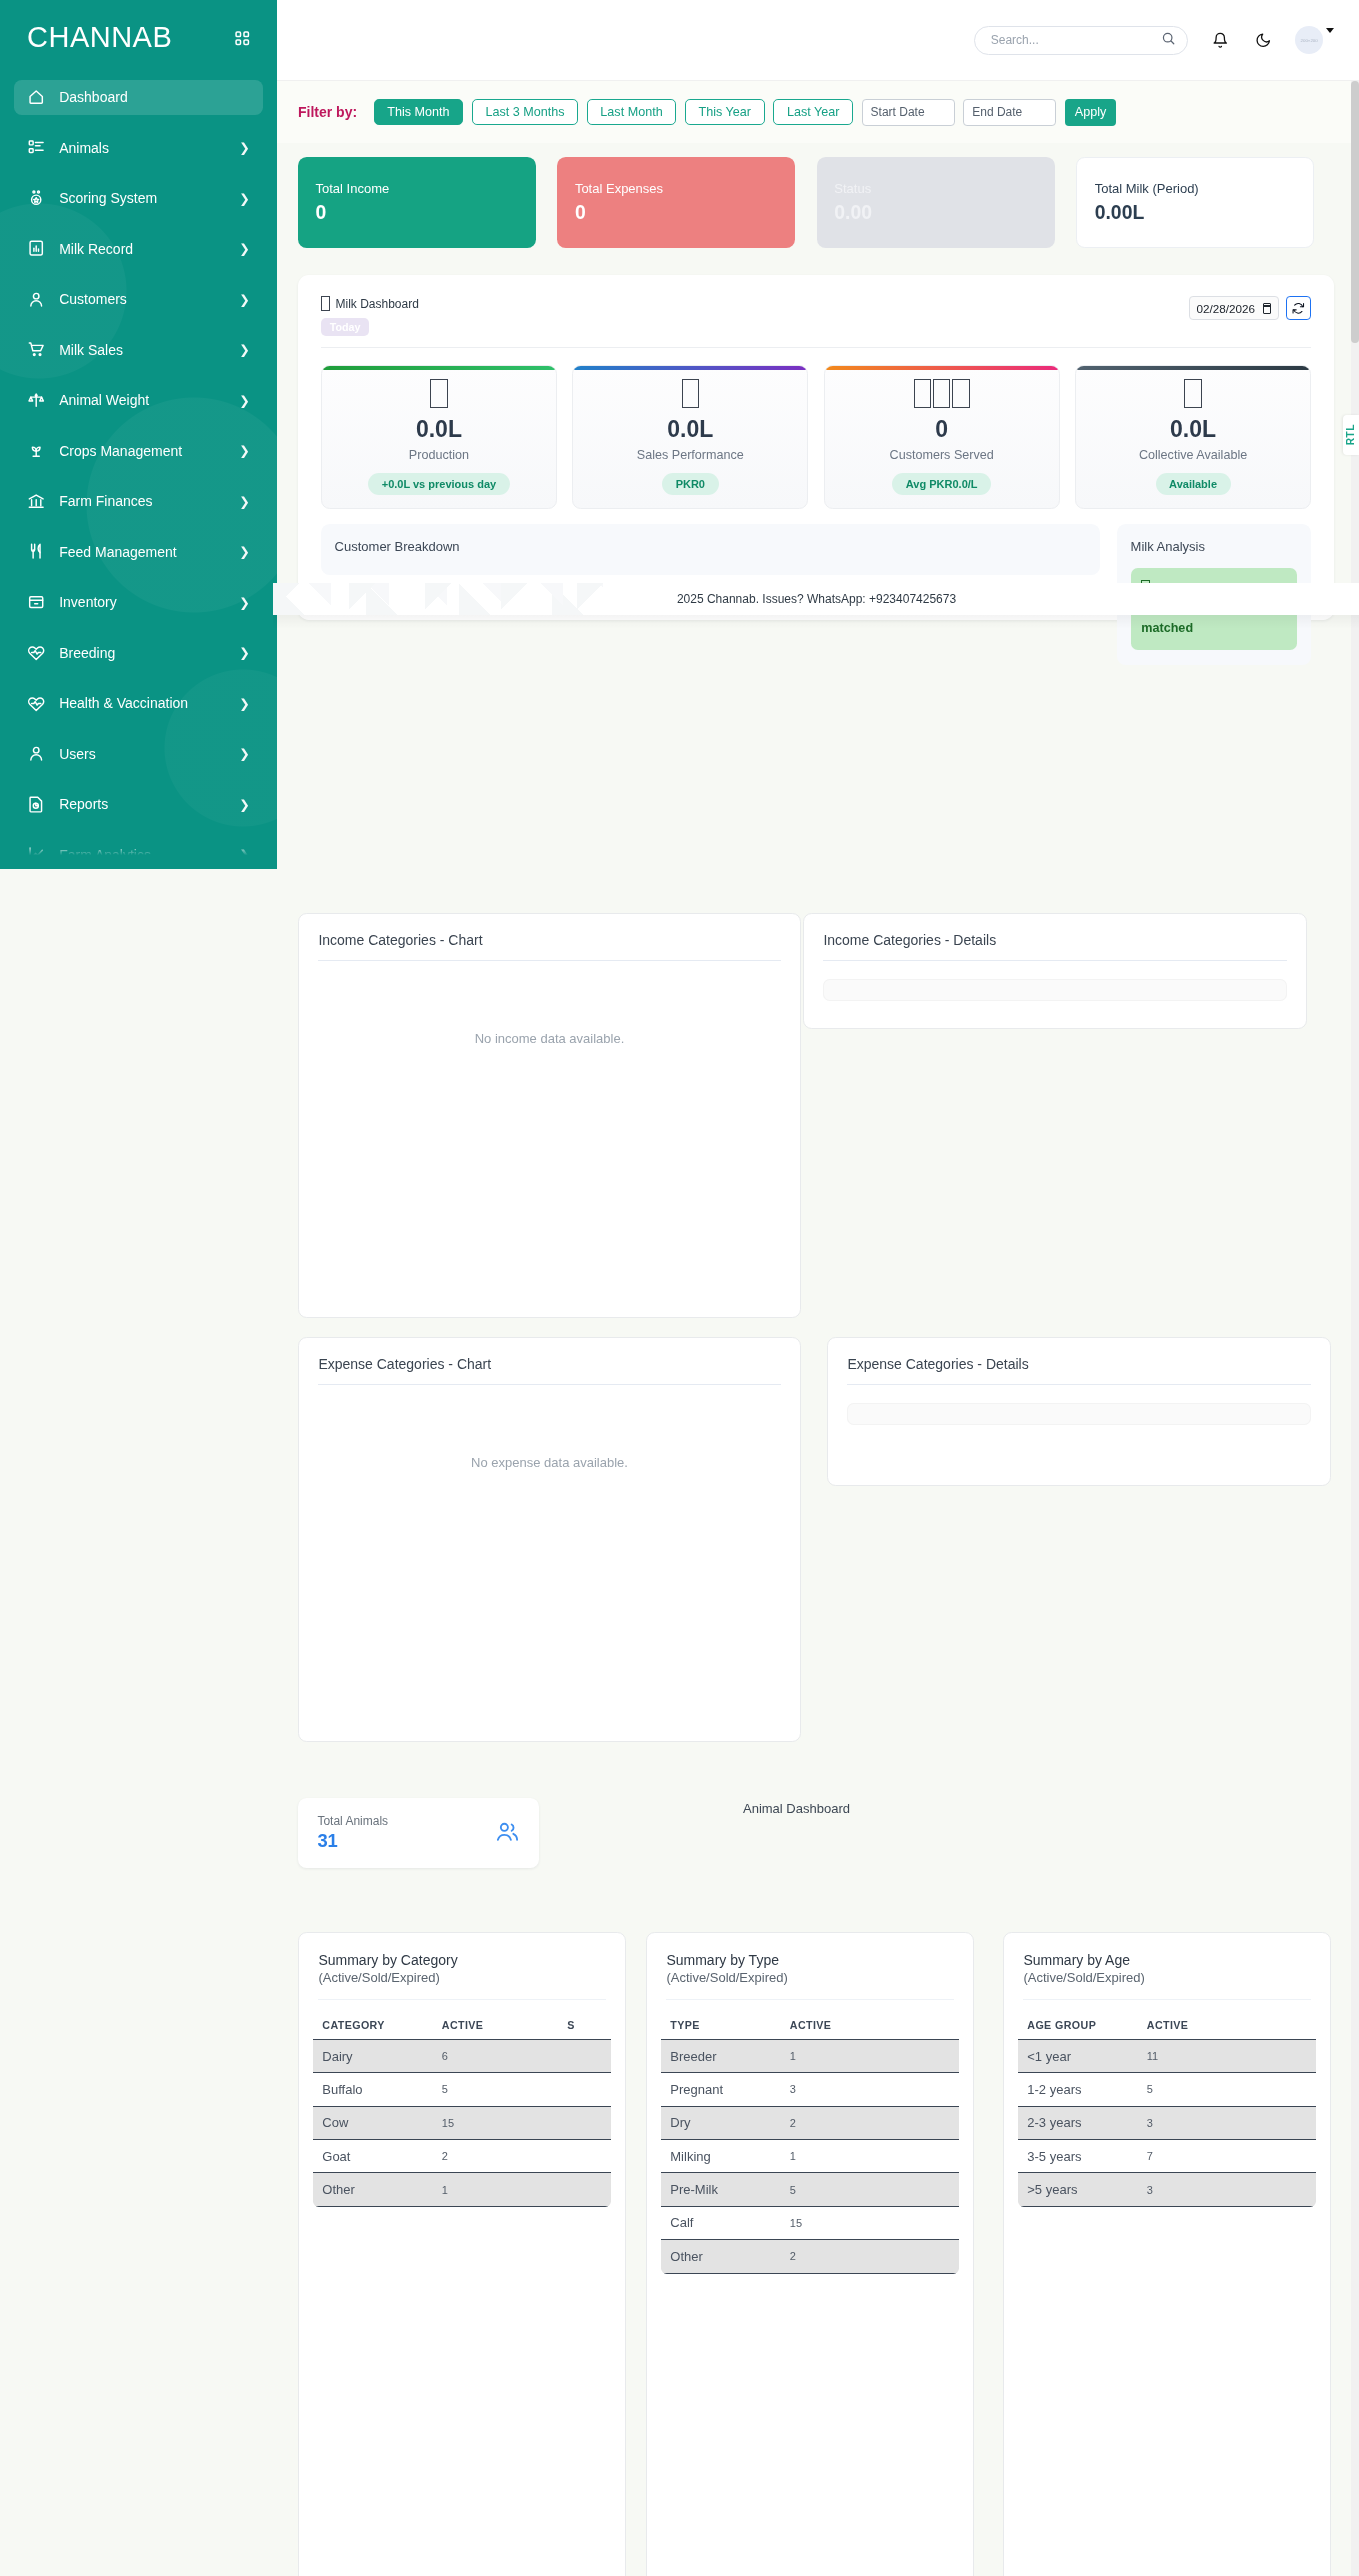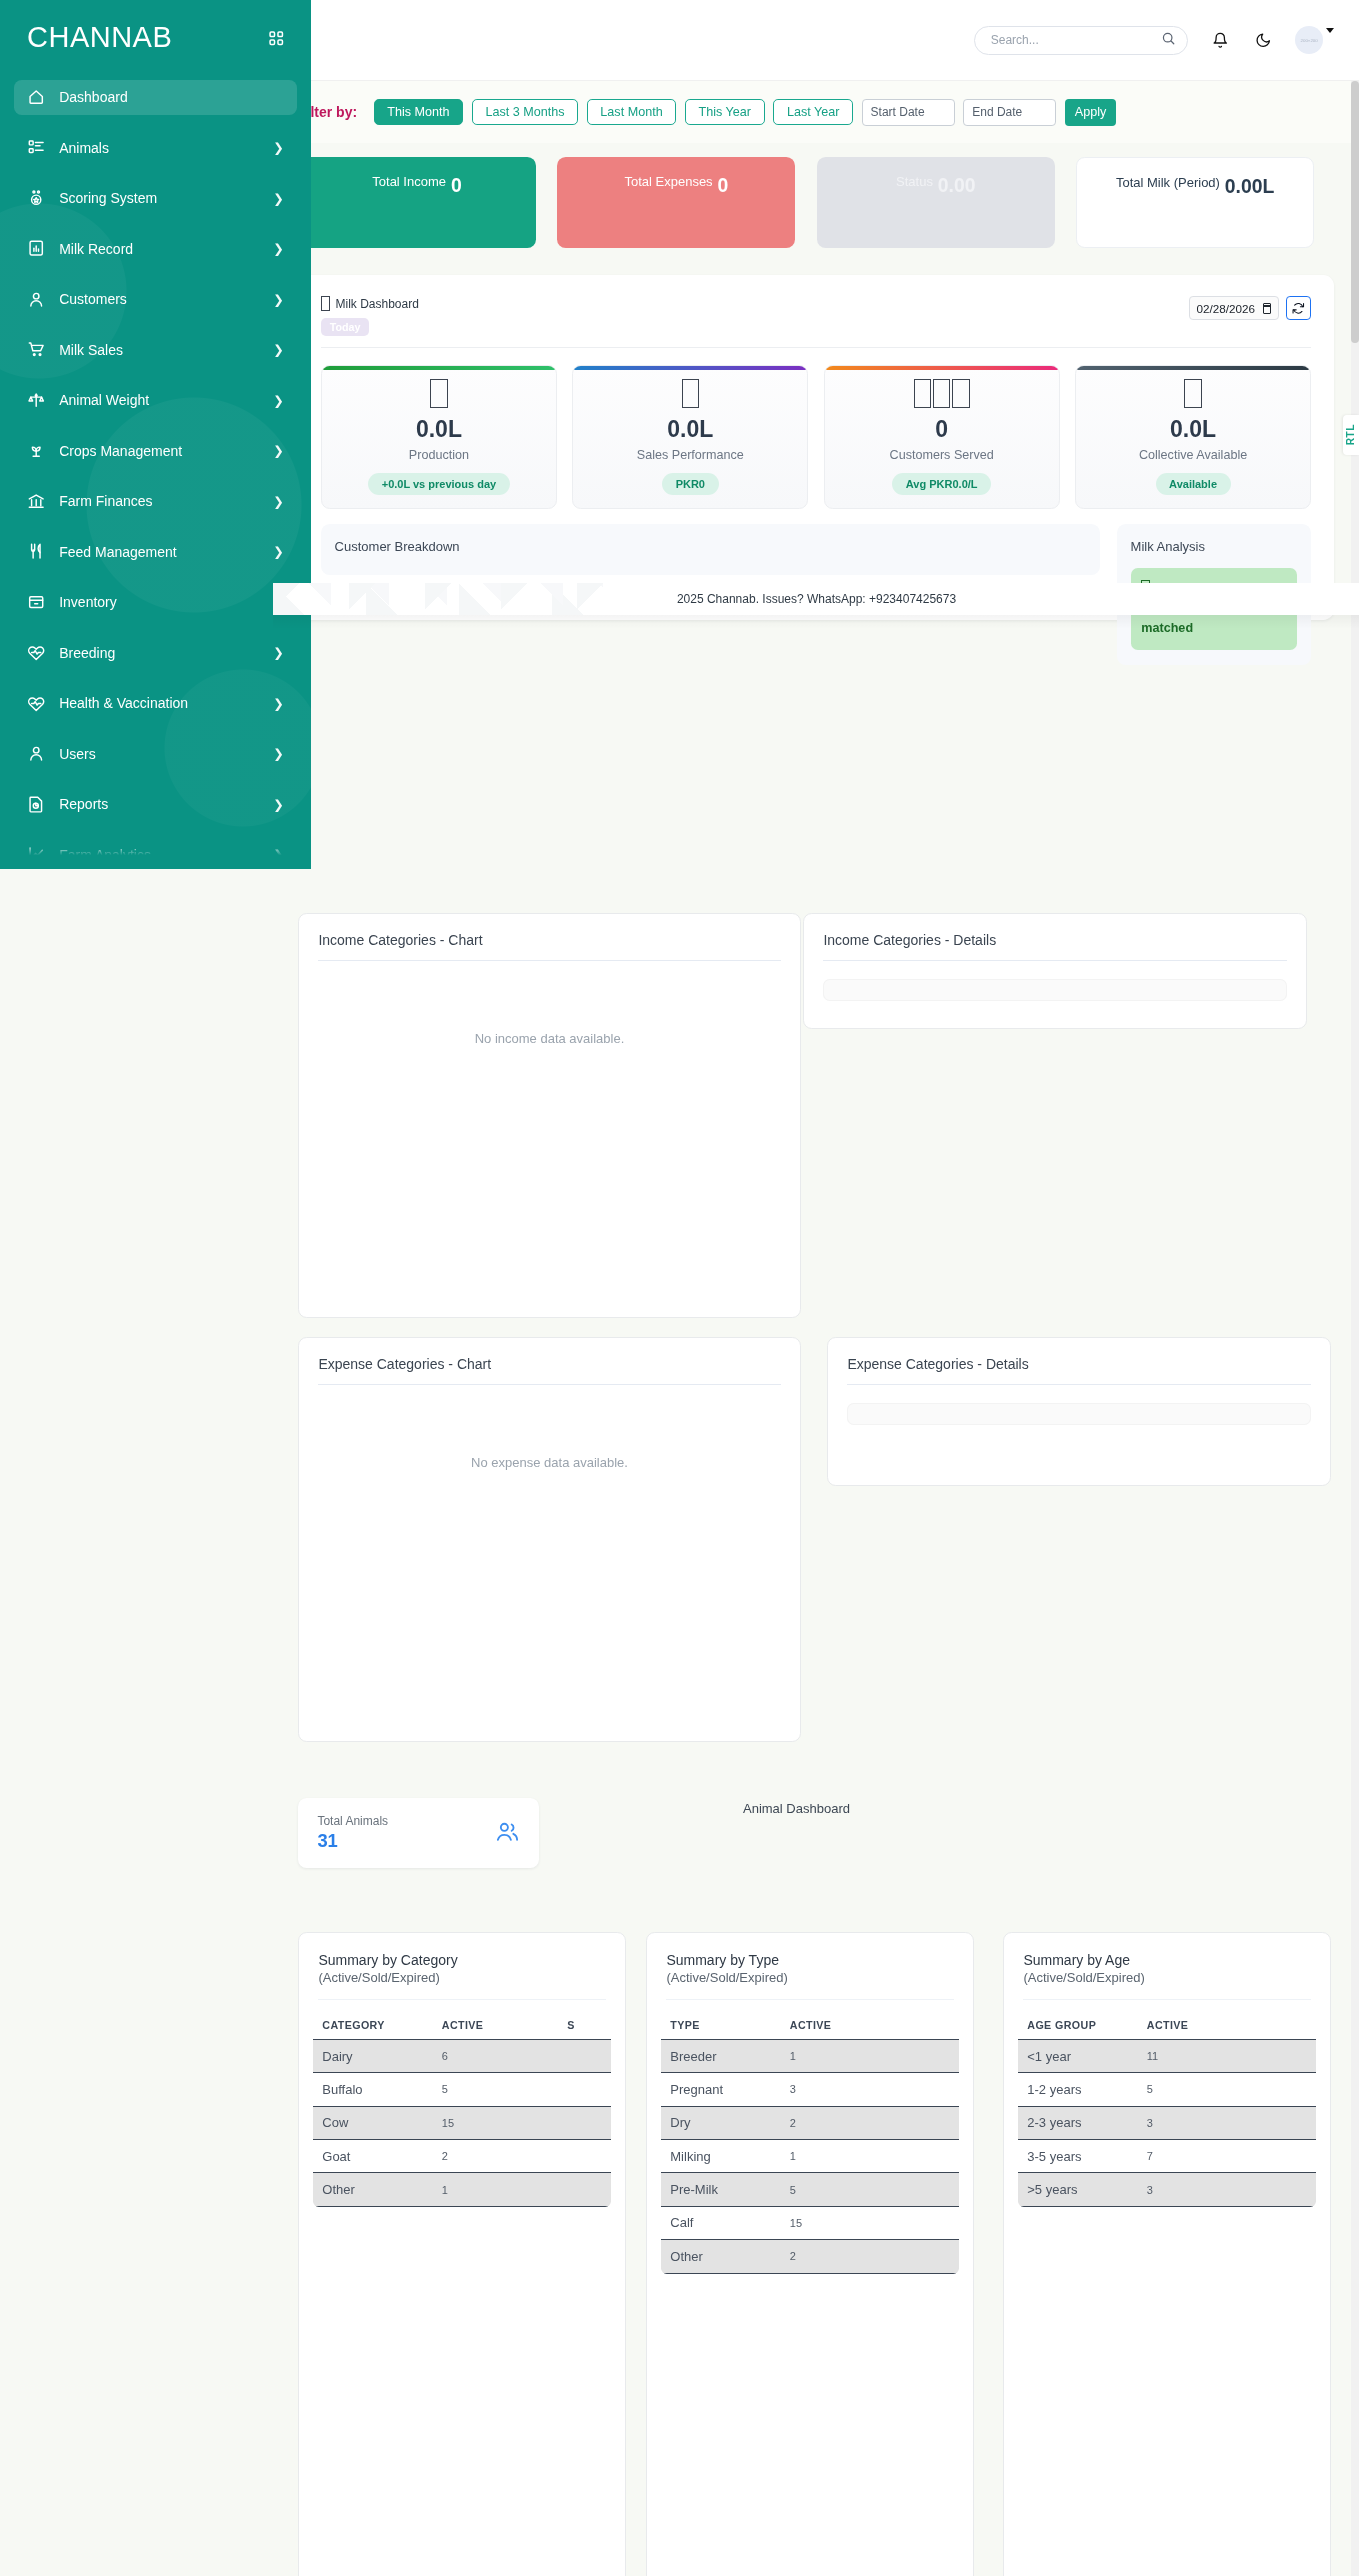--- a/index.html
+++ b/index.html
@@ -6,21 +6,21 @@
   html, body { margin:0; padding:0; }
   body {
     width:1359px; height:2576px;
     font-family:"Liberation Sans", sans-serif;
     background:#f7f9f4;
     overflow:hidden;
     position:relative;
   }
   
   #sidebar {
-    position:absolute; left:0; top:0; width:311px; height:869px;
+    position:absolute; left:0; top:0; width:277px; height:869px;
     background:#0a9384;
     background-image:
       radial-gradient(circle at 194px 505px, rgba(255,255,255,0.045) 0 107px, transparent 108px),
       radial-gradient(circle at 39px 291px, rgba(255,255,255,0.04) 0 87px, transparent 88px),
       radial-gradient(circle at 243px 748px, rgba(255,255,255,0.035) 0 78px, transparent 79px);
     overflow:hidden;
     z-index:5;
   }
   .brand-row {
     display:flex; align-items:center; justify-content:space-between;
@@ -89,21 +89,21 @@
   }
   .date-inp::placeholder{ color:#55606d; }
   .apply-btn {
     height:27px; padding:0 9.7px; border:0; border-radius:3.9px; background:#18a589;
     color:#fff; font-size:12.6px; font-family:"Liberation Sans", sans-serif;
   }
   
   .kpi-row { position:absolute; left:25px; top:76px; display:flex; gap:21.4px; }
   .kpi {
     width:238px; height:91px; border-radius:8.7px; padding:16.5px 17.5px;
-    display:flex; flex-direction:row; justify-content:center; gap:4.9px;
+    display:flex; flex-direction:column; justify-content:center; gap:4.9px;
   }
   .kpi .t { font-size:13px; }
   .kpi .v { font-size:19.4px; font-weight:bold; }
   .kpi.green { background:#15a383; color:#fff; }
   .kpi.red   { background:#ed8080; color:#fff; }
   .kpi.grey  { background:#e0e2e7; color:#f1f2f5; }
   .kpi.white { background:#fff; color:#2c3e50; border:1px solid #eceff3; }
   
   .panel {
     position:absolute; background:#fff; border-radius:10.7px;

